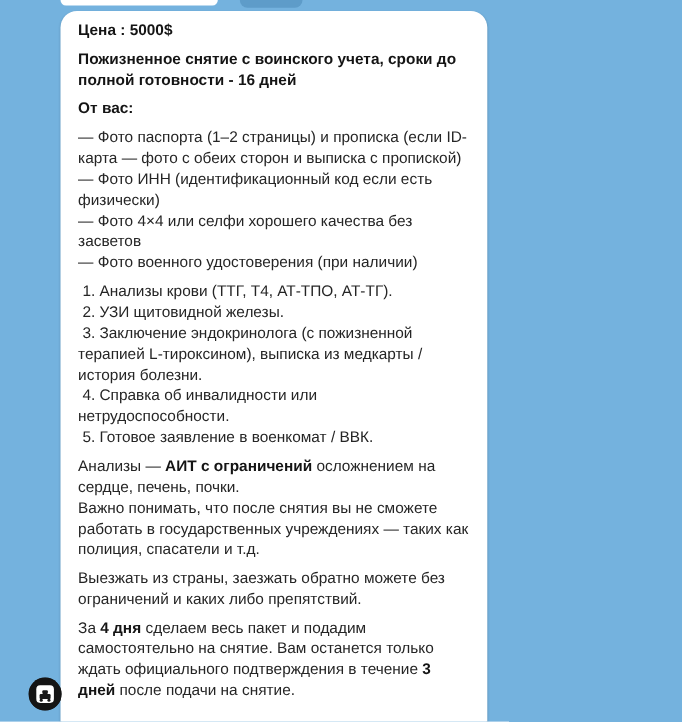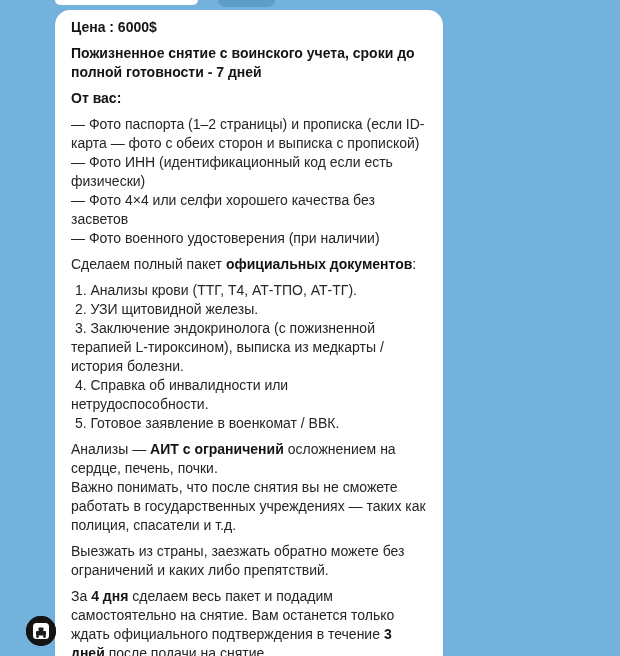--- a/index.html
+++ b/index.html
@@ -55,24 +55,24 @@
   .avatar svg { display: block; width: 30px; height: 30px; }
 </style>
 </head>
 <body>
 
 <div class="prev-bubble"></div>
 
 <div class="prev-pill"></div>
 
 <div class="bubble">
-  <div class="msg-text" id="message-text"><p><b>Цена : 6000$</b></p><p><b>Пожизненное снятие с воинского учета, сроки до полной готовности - 7 дней</b></p><p><b>От вас:</b></p><p><span>— Фото паспорта (1–2 страницы) и прописка (если ID-карта — фото с обеих сторон и выписка с пропиской)
+  <div class="msg-text" id="message-text"><p><b>Цена : 5000$</b></p><p><b>Пожизненное снятие с воинского учета, сроки до полной готовности - 16 дней</b></p><p><b>От вас:</b></p><p><span>— Фото паспорта (1–2 страницы) и прописка (если ID-карта — фото с обеих сторон и выписка с пропиской)
 — Фото ИНН (идентификационный код если есть физически)
 — Фото 4×4 или селфи хорошего качества без засветов
-— Фото военного удостоверения (при наличии)</span></p><p><span>Сделаем полный пакет </span><b>официальных документов</b><span>:</span></p><p><span> 1. Анализы крови (ТТГ, Т4, АТ-ТПО, АТ-ТГ).
+— Фото военного удостоверения (при наличии)</span></p><p><span> 1. Анализы крови (ТТГ, Т4, АТ-ТПО, АТ-ТГ).
  2. УЗИ щитовидной железы.
  3. Заключение эндокринолога (с пожизненной терапией L-тироксином), выписка из медкарты / история болезни.
  4. Справка об инвалидности или нетрудоспособности.
  5. Готовое заявление в военкомат / ВВК.</span></p><p><span>Анализы — </span><b>АИТ с ограничений</b><span> осложнением на сердце, печень, почки.
 Важно понимать, что после снятия вы не сможете работать в государственных учреждениях — таких как полиция, спасатели и т.д.</span></p><p><span>Выезжать из страны, заезжать обратно можете без ограничений и каких либо препятствий.</span></p><p><span>За </span><b>4 дня</b><span> сделаем весь пакет и подадим самостоятельно на снятие. Вам останется только ждать официального подтверждения в течение </span><b>3 дней</b><span> после подачи на снятие.</span></p></div>
 </div>
 
 <div class="avatar">
   <svg viewBox="0 0 30 30">
     <circle cx="15" cy="15" r="15" fill="#141414"></circle>

